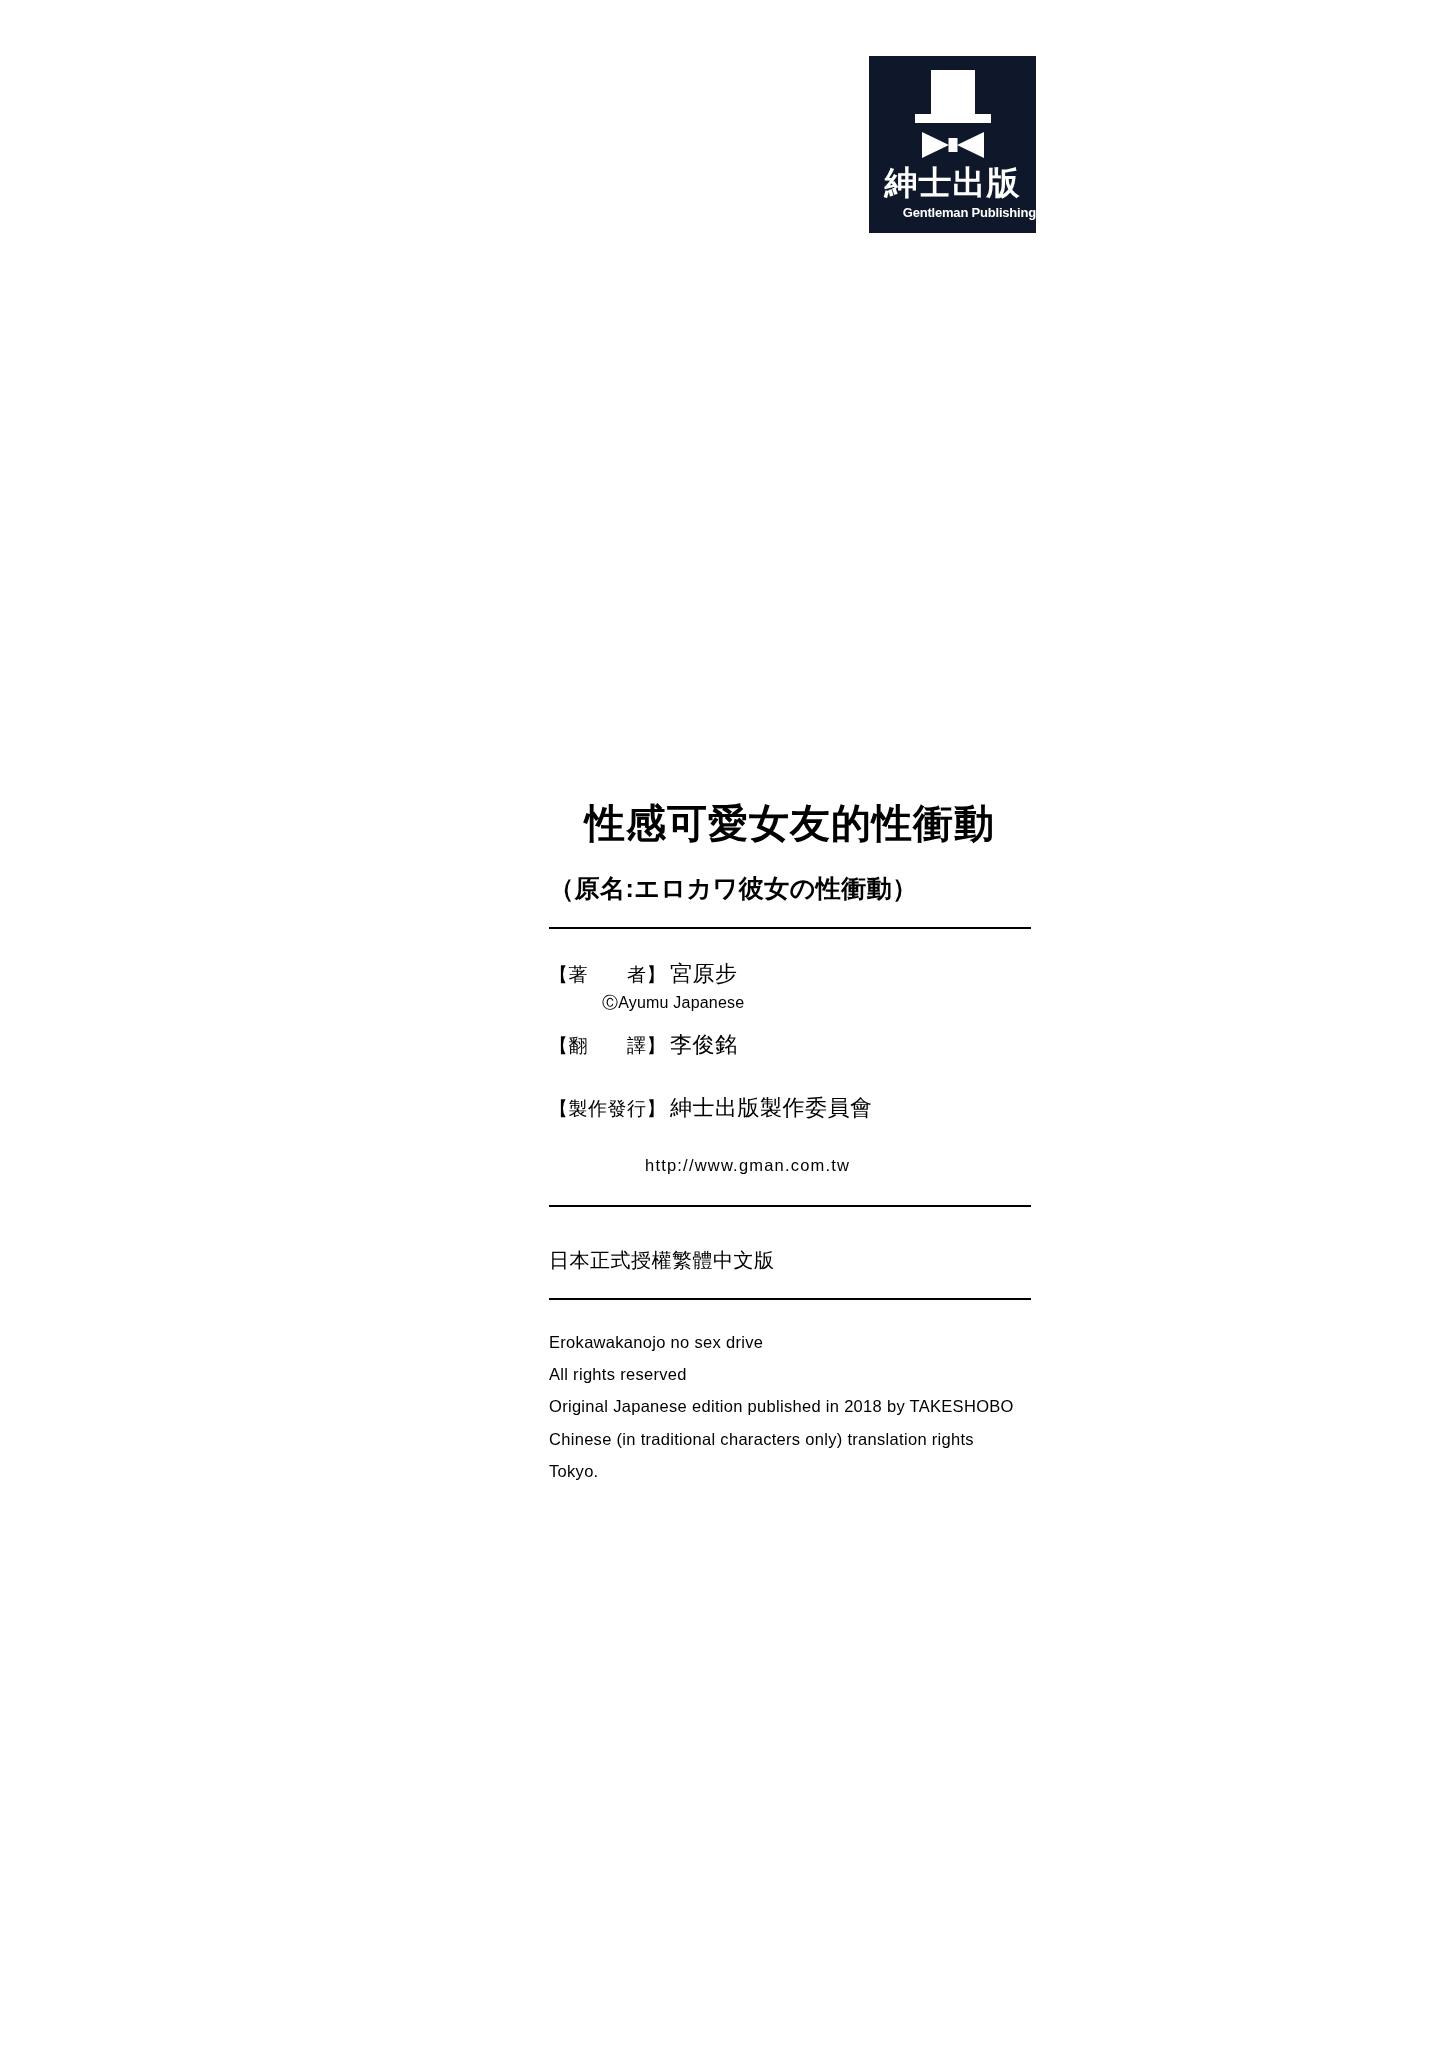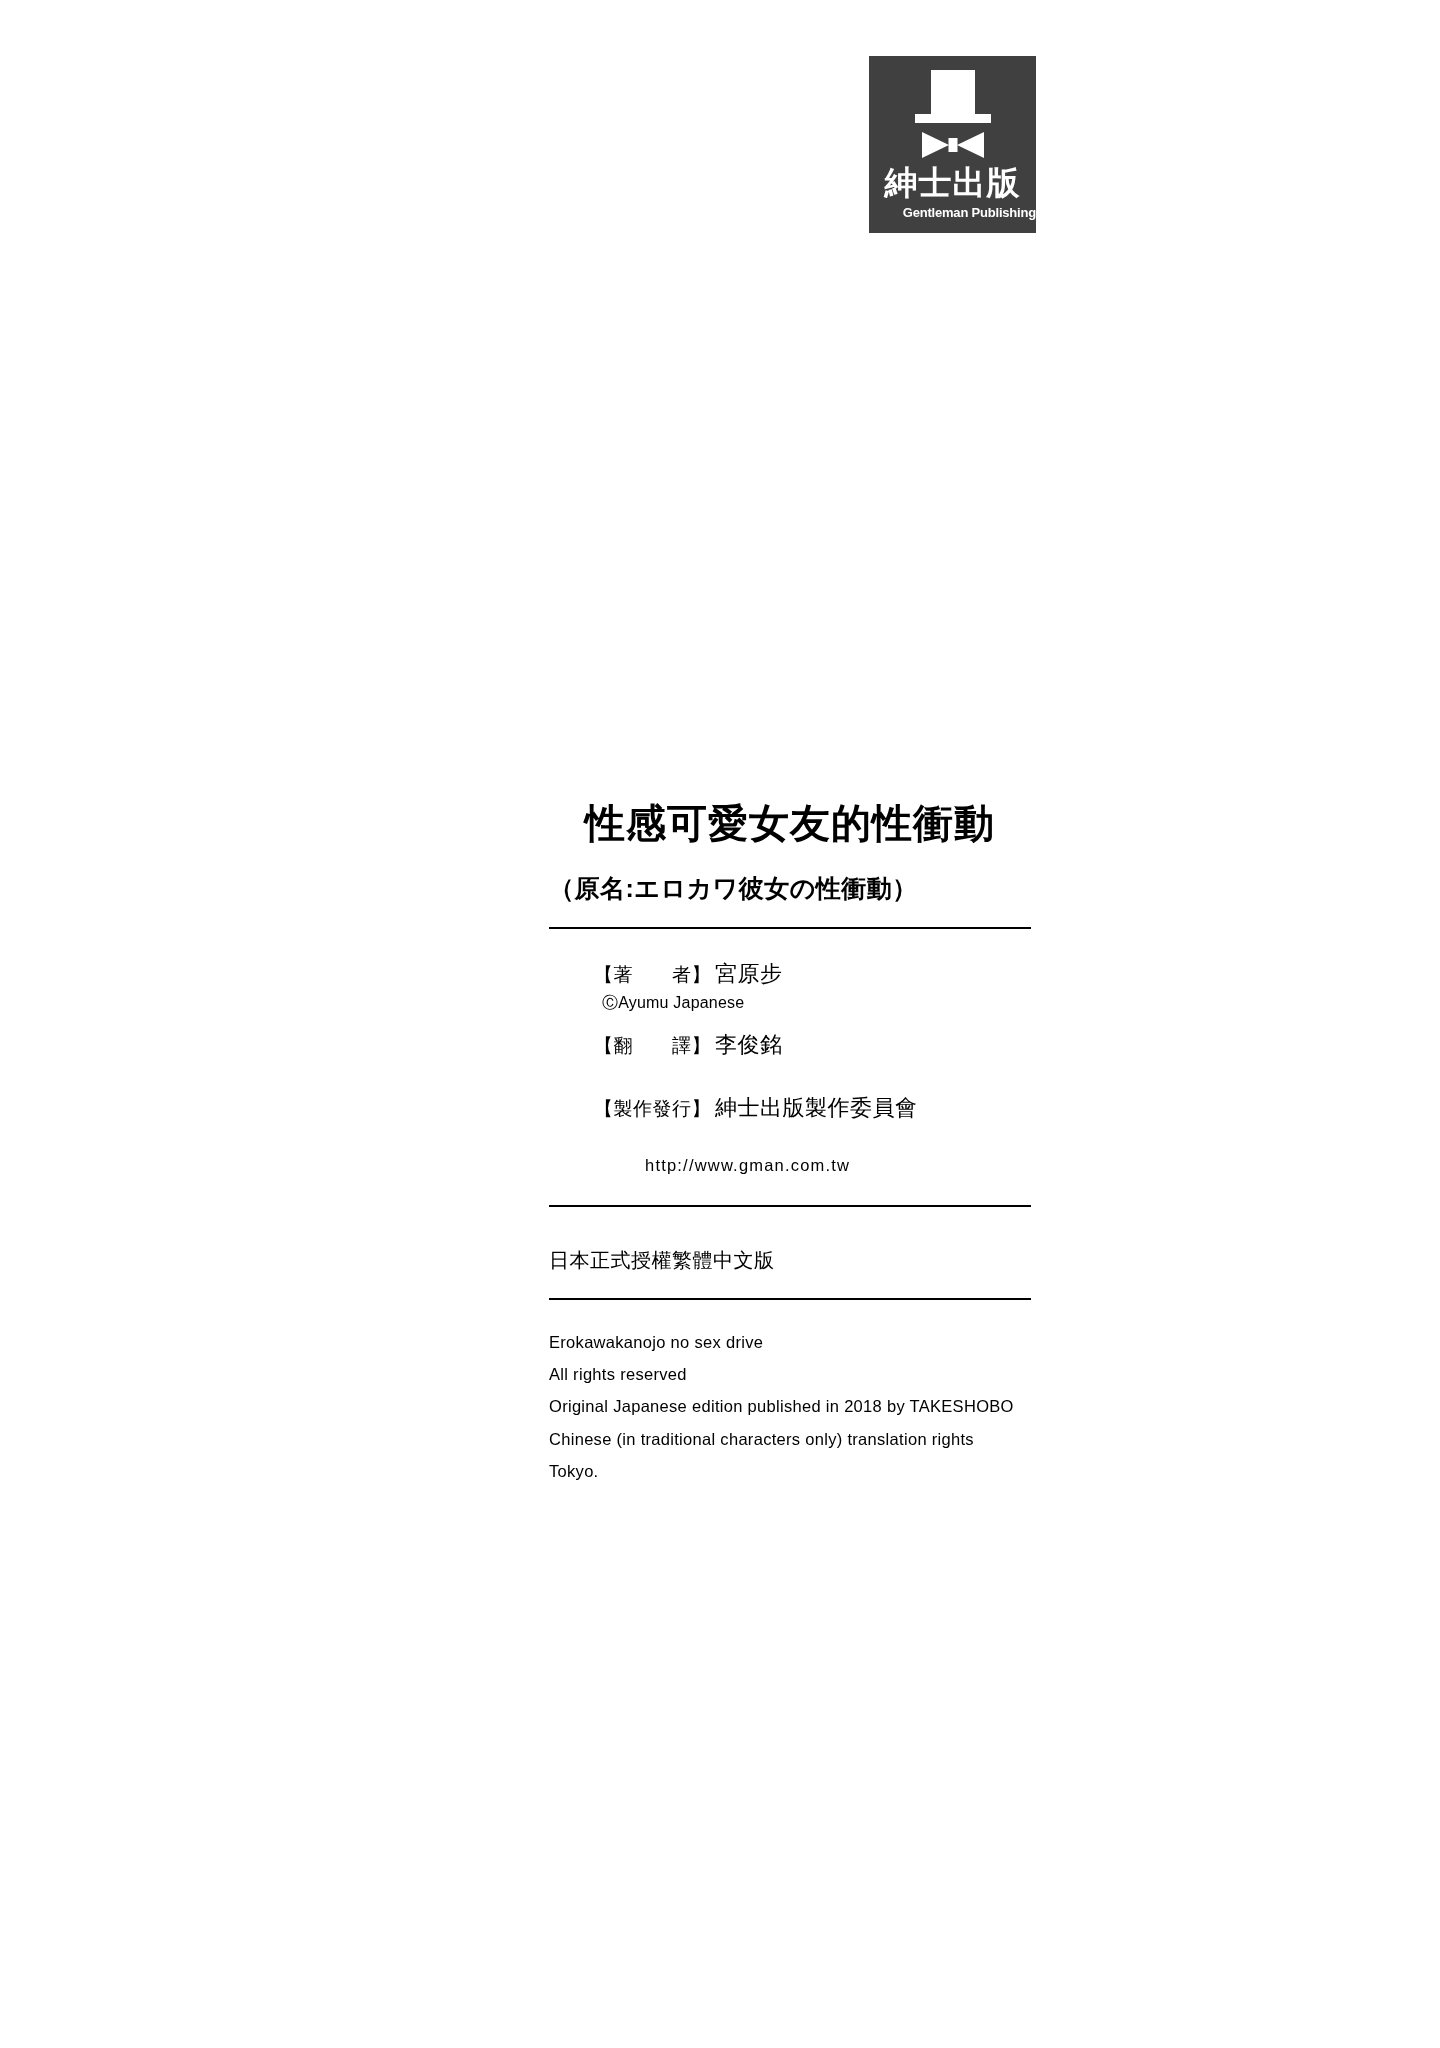--- a/index.html
+++ b/index.html
@@ -16,21 +16,21 @@
     overflow: hidden;
   }
 
   
   .logo-box {
     position: absolute;
     left: 869px;
     top: 56px;
     width: 167px;
     height: 177px;
-    background: #404040;
+    background: #0f172a;
     color: #ffffff;
     box-sizing: border-box;
   }
   .logo-hat {
     position: absolute;
     left: 50%;
     top: 14px;
     transform: translateX(-50%);
     width: 76px;
   }
@@ -134,21 +134,20 @@
   }
 
   .credits {
     margin-top: 28px;
   }
   .credit-row {
     display: flex;
     align-items: baseline;
     font-size: 20px;
     line-height: 1.5;
-    margin-left: 45px;
   }
   .credit-row .bracket {
     font-size: 19px;
     white-space: pre;
     letter-spacing: 0.5px;
   }
   .credit-row .value {
     font-size: 22px;
     margin-left: 4px;
     letter-spacing: 0.5px;

